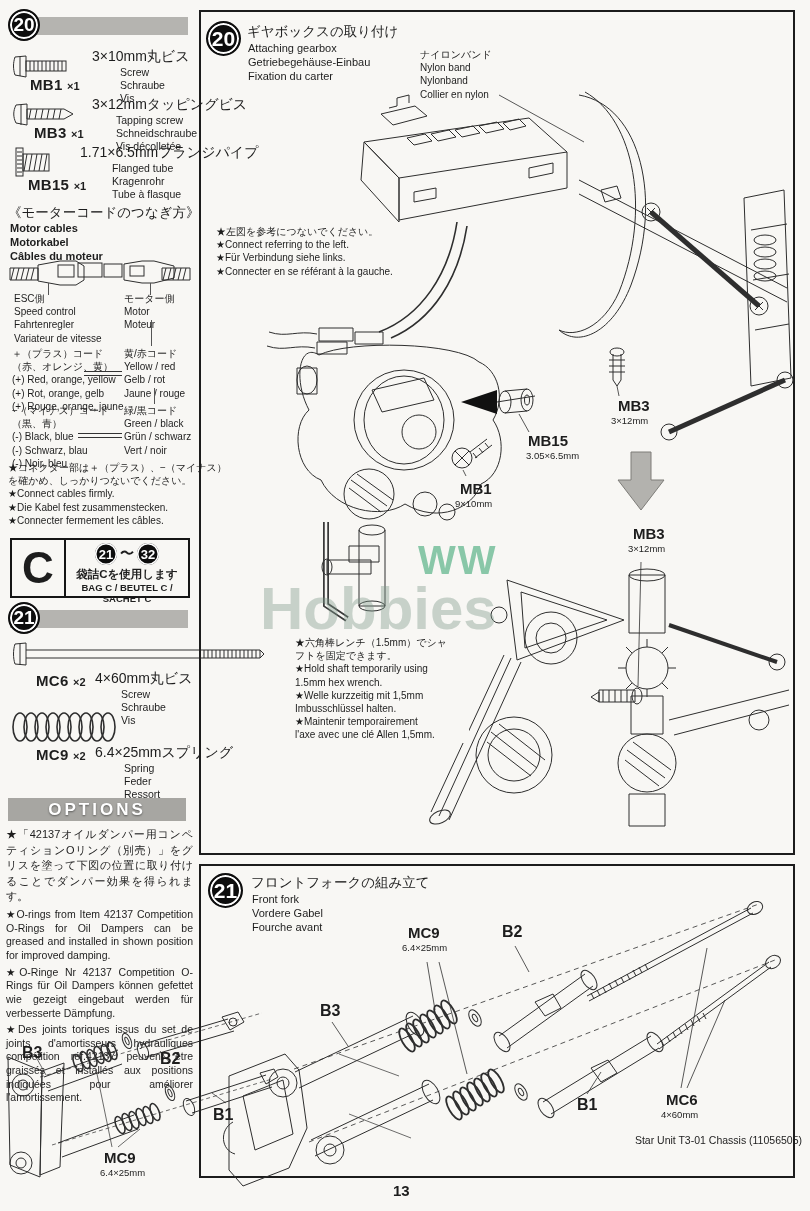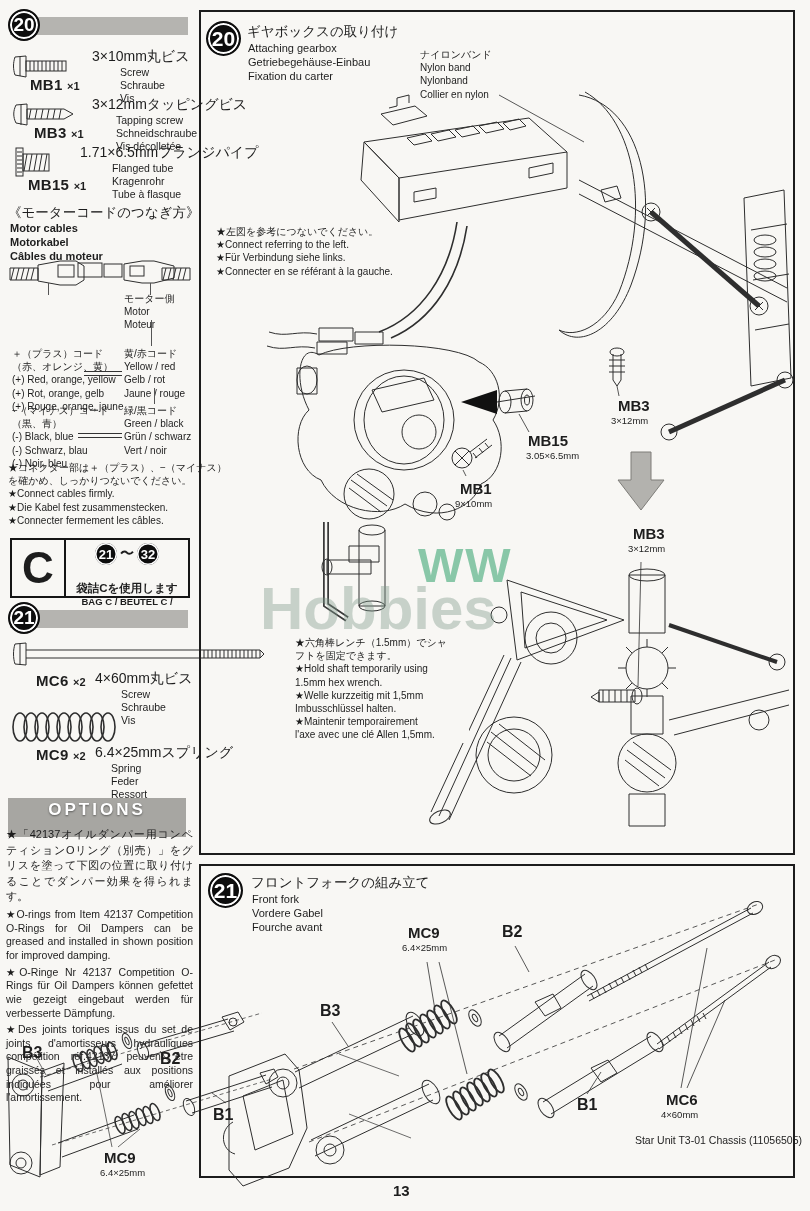--- a/index.html
+++ b/index.html
@@ -24,21 +24,21 @@
   .opt-p{font-size:10.5px;line-height:1.3;text-align:justify;margin:0 0 3px 0;}
   .opt-jp{font-size:11px;line-height:1.42;}
   .bag{position:absolute;display:flex;border:2px solid #151515;background:#f8f7f4;box-sizing:border-box;}
   .bag-c{width:52px;border-right:2px solid #151515;font-size:44px;font-weight:bold;
          display:flex;align-items:center;justify-content:center;}
   .bag-r{flex:1;padding:3px 4px;text-align:center;}
   .mini-circle{display:inline-flex;width:22px;height:22px;border-radius:50%;background:#0d0d0d;color:#fff;
           font-size:13px;font-weight:bold;align-items:center;justify-content:center;
           box-shadow:inset 0 0 0 1.5px #fff;vertical-align:middle;}
   .bag-tilde{font-weight:bold;font-size:14px;margin:0 3px;vertical-align:middle;}
-  .bag-jp{font-size:11.5px;font-weight:bold;margin-top:16px;}
+  .bag-jp{font-size:11.5px;font-weight:bold;margin-top:2px;}
   .bag-latin{font-size:9.5px;font-weight:bold;}
   .dcode{position:absolute;font-weight:bold;font-size:15px;}
   .dcode.bigger{font-size:16px;}
   .dsize{position:absolute;font-size:9.5px;}
   .whitebg{background:#f8f7f4;z-index:5;}
   .dline{position:absolute;height:3px;border-top:1px solid #333;border-bottom:1px solid #333;}
   .vline{position:absolute;width:1px;background:#555;}
   .wm{position:absolute;font-weight:bold;pointer-events:none;z-index:4;}
   .pageno{font-size:15px;font-weight:bold;}
   .product{font-size:10.5px;}
@@ -122,20 +122,24 @@
         <rect x="70" y="7" width="24" height="14"></rect>
         <rect x="96" y="8" width="18" height="13"></rect>
       <path d="M116,8l18,-3h12l20,5v12l-20,5h-12l-18,-3z"></path>
         <rect x="122" y="10" width="14" height="10"></rect>
       <path d="M154,12h28v12h-28z"></path>
         <path d="M158,12l-3,12M163,12l-3,12M168,12l-3,12M173,12l-3,12M178,12l-3,12"></path>
     </g>
   </svg>
   <div class="vline" style="left:48px;top:283px;height:12px"></div>
   <div class="vline" style="left:150px;top:283px;height:12px"></div>
+  <div class="abs note" style="left:14px;top:292px">ESC側
+Speed control
+Fahrtenregler
+Variateur de vitesse</div>
   <div class="abs note" style="left:124px;top:292px">モーター側
 Motor
 Moteur</div>
   <div class="vline" style="left:151px;top:320px;height:26px"></div>
   <div class="abs note" style="left:12px;top:347px">＋（プラス）コード
 （赤、オレンジ、黄）
 (+) Red, orange, yellow
 (+) Rot, orange, gelb
 (+) Rouge, orange, jaune</div>
   <div class="abs note" style="left:124px;top:347px">黄/赤コード
@@ -204,26 +208,26 @@
         <ellipse cx="87" cy="17" rx="7" ry="14"></ellipse>
         <ellipse cx="98" cy="17" rx="7" ry="14"></ellipse>
     </g>
   </svg>
   <div class="abs" style="left:36px;top:746px">
     <span class="code">MC9</span>
     <span class="qty">×2</span>
   </div>
   <div class="abs" style="left:95px;top:744px">
     <div class="psize">6.4×25mmスプリング</div>
-    <div class="pnames" style="margin-left:16px">Spring
+    <div class="pnames" style="margin-left:29px">Spring
 Feder
 Ressort</div>
   </div>
 
-  <div class="opt-bar" style="left:8px;top:798px;width:178px;height:39px;line-height:23px">OPTIONS</div>
+  <div class="opt-bar" style="left:8px;top:798px;width:178px;height:23px;line-height:23px">OPTIONS</div>
   <div class="abs" style="left:6px;top:827px;width:187px">
     <p class="opt-p opt-jp">★「42137オイルダンパー用コンペティションOリング（別売）」をグリスを塗って下図の位置に取り付けることでダンパー効果を得られます。</p>
     <p class="opt-p">★O-rings from Item 42137 Competition O-Rings for Oil Dampers can be greased and installed in shown position for improved damping.</p>
     <p class="opt-p">★O-Ringe Nr 42137 Competition O-Rings für Oil Dampers können gefettet wie gezeigt eingebaut werden für verbesserte Dämpfung.</p>
     <p class="opt-p">★Des joints toriques issus du set de joints d'amortisseurs hydrauliques compétition réf.42137 peuvent être graissés et installés aux positions indiquées pour améliorer l'amortissement.</p>
   </div>
 
   <svg class="abs" style="left:0px;top:995px" width="275" height="205" viewBox="0 0 275 205">
     <g stroke="#2e2e2e" fill="none">
       <path d="M40,82L262,18M52,150L272,84" stroke-dasharray="4 3" stroke-width=".7"></path>
@@ -369,21 +373,21 @@
         <circle cx="560" cy="200" r="10"></circle>
       <circle cx="315" cy="235" r="38"></circle>
         <circle cx="315" cy="235" r="26"></circle>
       <path d="M292,212l46,36M288,222l44,34M300,204l46,36"></path>
       <path d="M400,172l-8,5l8,5z M400,170h36v12h-36z M404,170v12M410,170v12M416,170v12M422,170v12M428,170v12"></path>
       <ellipse cx="438" cy="176" rx="5" ry="8"></ellipse>
       <path d="M442,42L439,166" stroke-width=".8"></path>
     </g>
   </svg>
 
-  <div class="wm" style="left:418px;top:538px;font-size:48px;color:rgba(46,160,106,.55);letter-spacing:2px">WW</div>
+  <div class="wm" style="left:418px;top:538px;font-size:40px;color:rgba(46,160,106,.55);letter-spacing:2px">WW</div>
   <div class="wm" style="left:260px;top:574px;font-size:60px;color:rgba(125,152,138,.40)">Hobbies</div>
   <div class="wm" style="left:305px;top:648px;font-size:19px;color:rgba(40,170,130,.32)">hobbiesww.com</div>
 
   <div class="abs note whitebg" style="left:293px;top:635px;width:172px;padding:1px 2px">★六角棒レンチ（1.5mm）でシャ
 フトを固定できます。
 ★Hold shaft temporarily using
 1.5mm hex wrench.
 ★Welle kurzzeitig mit 1,5mm
 Imbusschlüssel halten.
 ★Maintenir temporairement

